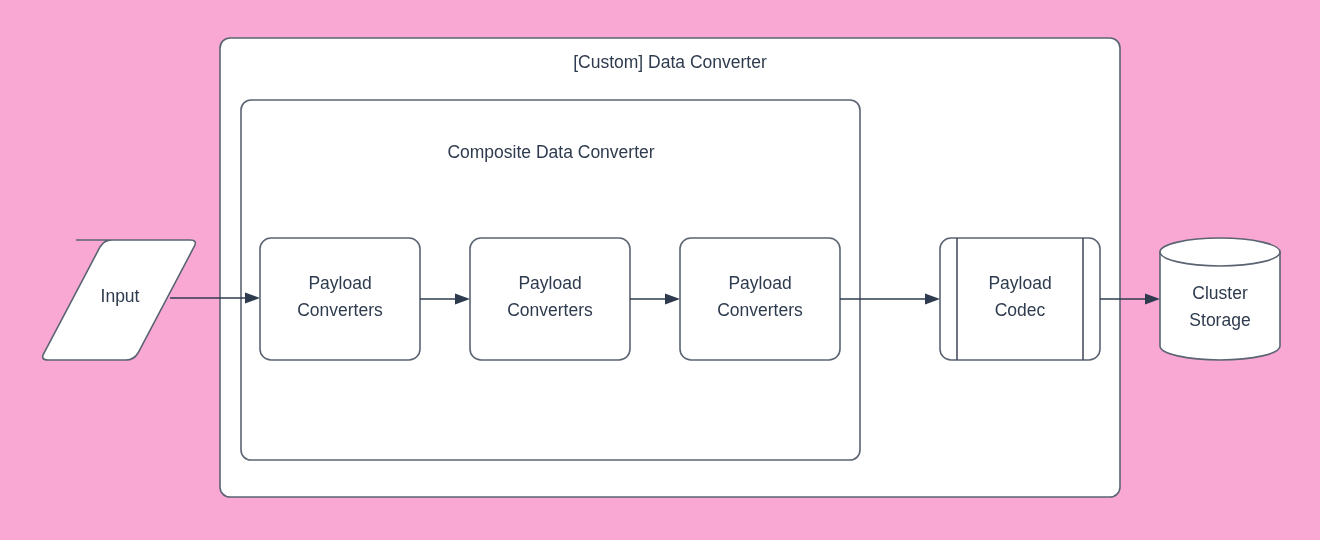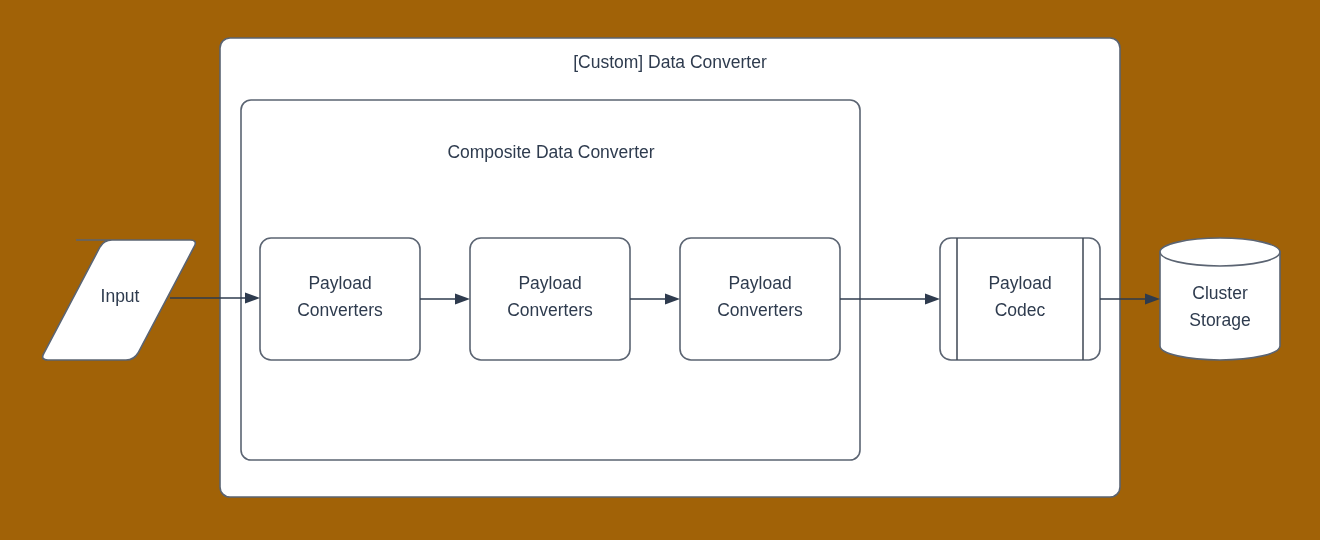--- a/index.html
+++ b/index.html
@@ -7,21 +7,21 @@
     padding: 0;
     background: #ffffff;
   }
   body {
     font-family: "Liberation Sans", sans-serif;
   }
   #canvas {
     position: relative;
     width: 1320px;
     height: 540px;
-    background: #a16207;
+    background: #f9a8d4;
     overflow: hidden;
   }
   #diagram-svg {
     position: absolute;
     left: 0;
     top: 0;
     width: 1320px;
     height: 540px;
   }
   .shape-stroke {

